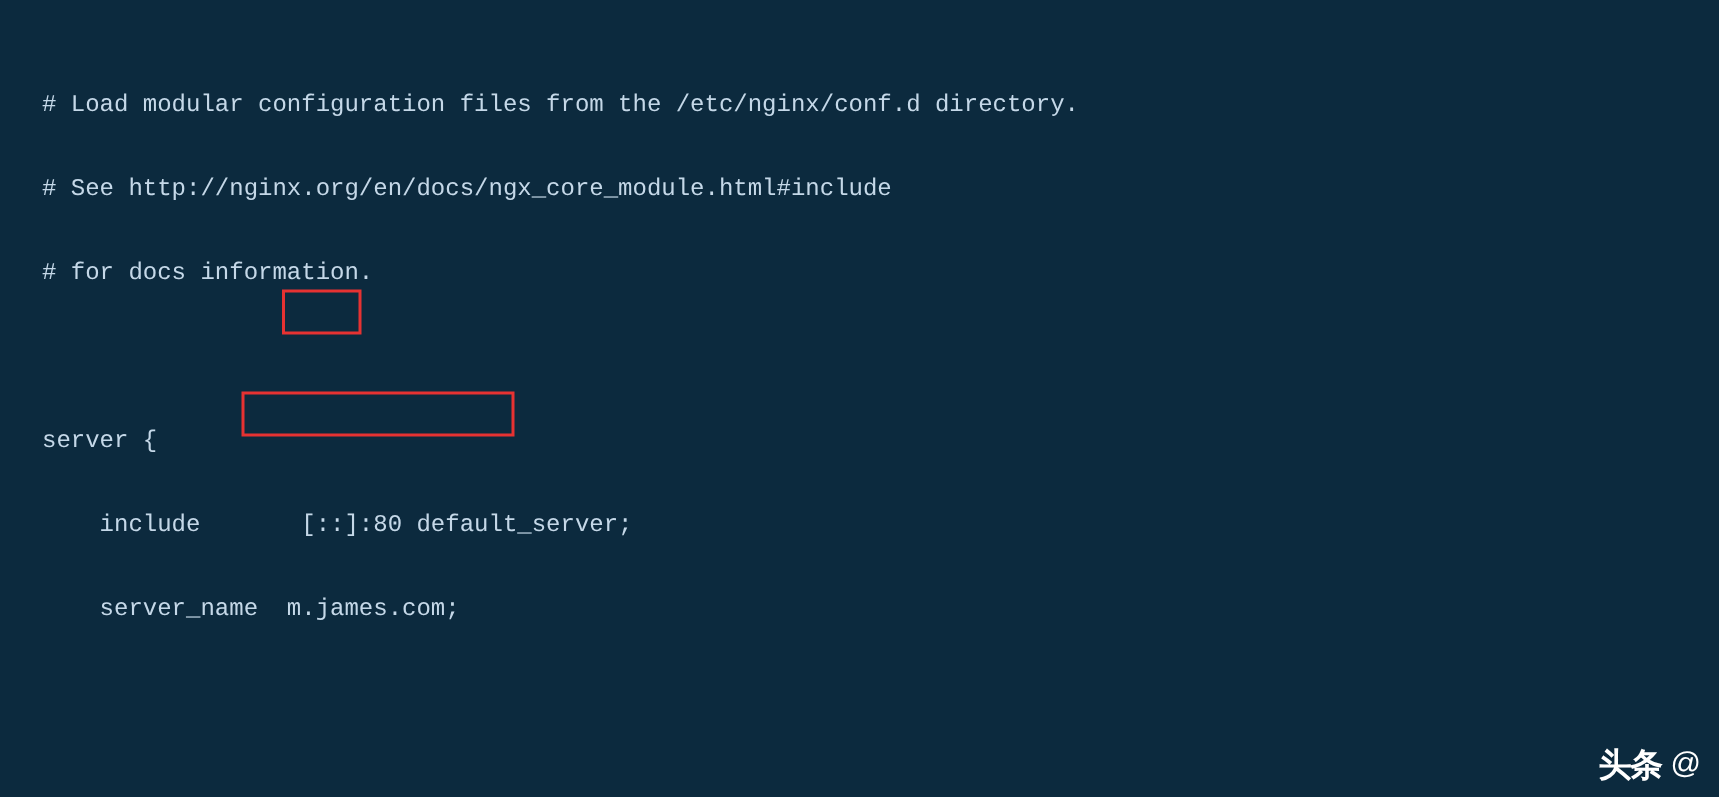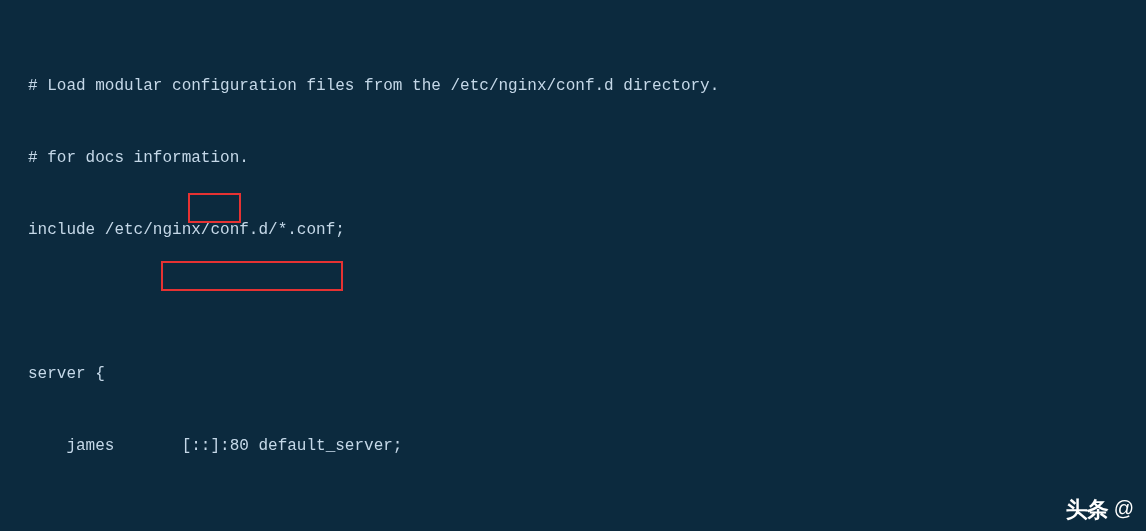--- a/index.html
+++ b/index.html
@@ -20,21 +20,20 @@
       overflow: hidden;
     }
     .code-container {
       white-space: pre;
       position: relative;
     }
     .line {
       display: block;
       height: 28px;
       white-space: pre;
-      margin-top: 16px;
     }
     .highlight-box-1 {
       position: absolute;
       border: 2px solid #e63232;
       top: 193px;
       left: 188px;
       width: 53px;
       height: 30px;
       pointer-events: none;
     }
@@ -48,42 +47,43 @@
       pointer-events: none;
     }
     .watermark {
       position: absolute;
       bottom: 2px;
       right: 12px;
       font-family: Arial, sans-serif;
       font-size: 20px;
       color: #ffffff;
       display: flex;
-      align-items: flex-start;
+      align-items: center;
       gap: 6px;
     }
     .watermark-logo {
       font-weight: bold;
       font-size: 22px;
       letter-spacing: -1px;
     }
     .watermark-at {
       font-size: 20px;
     }
   </style>
 </head>
 <body>
 
 <div class="code-container">
 <span class="line"># Load modular configuration files from the /etc/nginx/conf.d directory.</span>
+<span class="line"># See http://nginx.org/en/docs/ngx_core_module.html#include</span>
 <span class="line"># for docs information.</span>
-<span class="line">include /etc/nginx/conf.d/*.conf;</span>
 <span class="line"></span>
 <span class="line">server {</span>
-<span class="line">    james       [::]:80 default_server;</span>
+<span class="line">    include       [::]:80 default_server;</span>
+<span class="line">    server_name  m.james.com;</span>
 
 
 
 
 
 
 </div>
 
 <div class="highlight-box-1"></div>
 <div class="highlight-box-2"></div>

